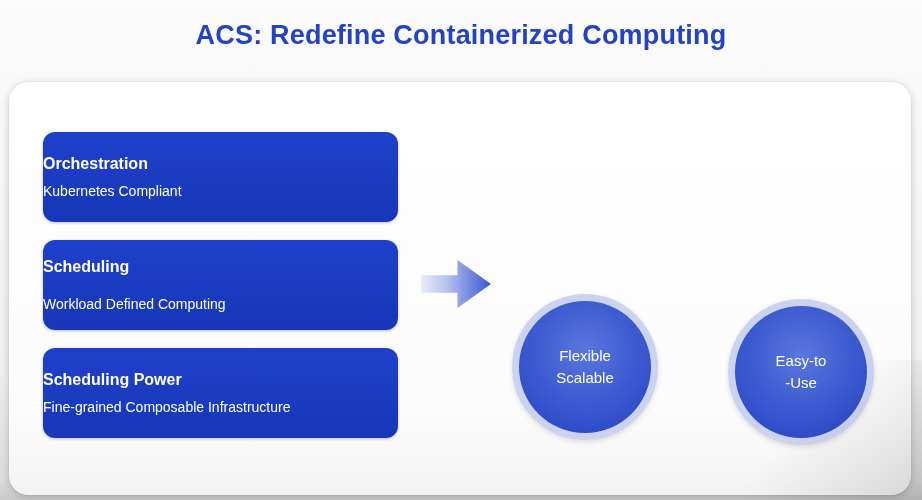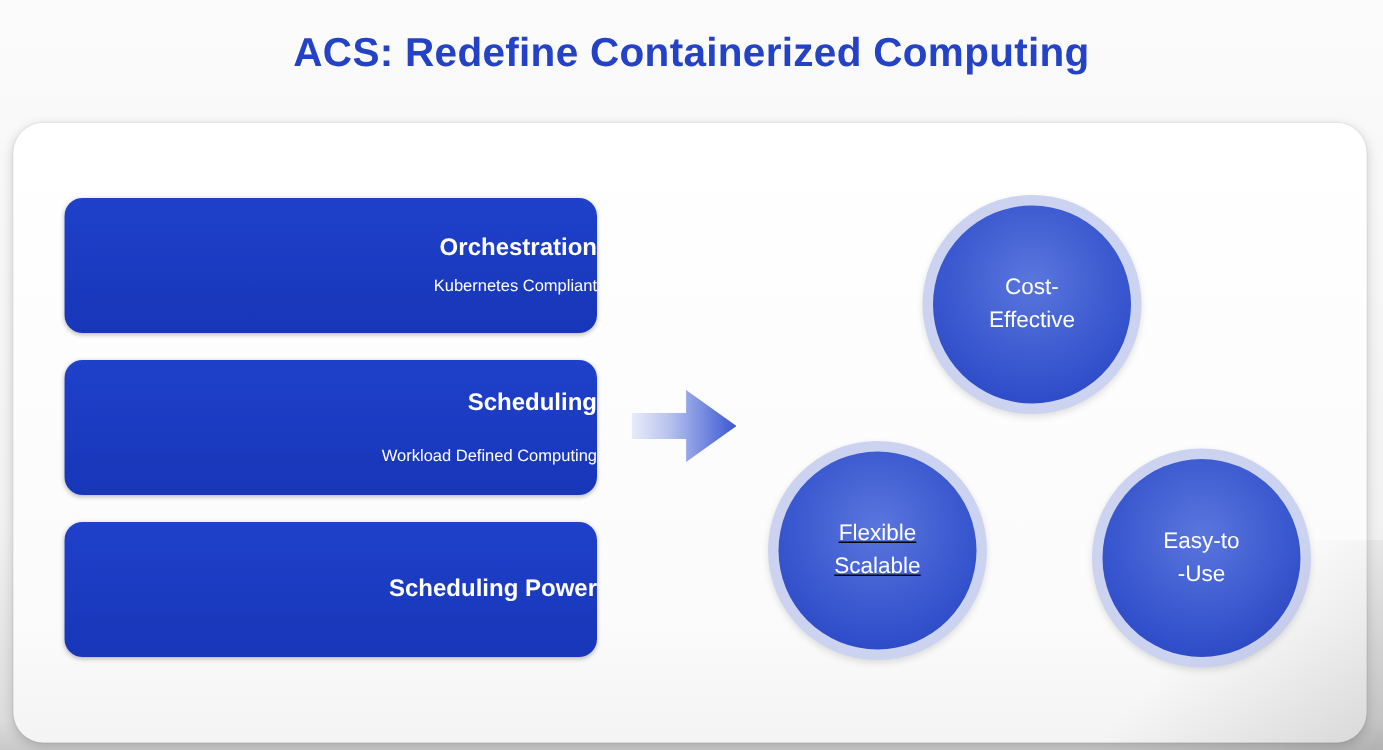--- a/index.html
+++ b/index.html
@@ -53,35 +53,35 @@
   .feature-box {
     position: absolute;
     left: 34px;
     width: 355px;
     height: 90px;
     background: linear-gradient(180deg, #1f40ca 0%, #1736b8 100%);
     border-radius: 12px;
     color: #ffffff;
     display: flex;
     flex-direction: column;
-    align-items: flex-end;
+    align-items: flex-start;
     justify-content: center;
     gap: 10px;
     box-shadow: 0 1px 3px rgba(0,0,0,0.25);
   }
   .feature-box.box-0 { top: 50px; }
   .feature-box.box-1 { top: 158px; gap: 20px; }
   .feature-box.box-2 { top: 266px; }
 
   .feature-title {
     font-size: 16px;
     font-weight: bold;
   }
   .feature-subtitle {
-    font-size: 11px;
+    font-size: 14px;
     font-weight: normal;
   }
 
   
   .arrow {
     position: absolute;
     left: 412px;
     top: 178px;
     width: 70px;
     height: 48px;
@@ -95,21 +95,21 @@
     width: 146px;
     height: 146px;
     border-radius: 50%;
     background: #ccd3f1;
     display: flex;
     align-items: center;
     justify-content: center;
     box-shadow: 0 2px 5px rgba(0,0,0,0.12);
   }
   .circle-outer.circle-0 { left: 606px; top: 48px;  }
-  .circle-outer.circle-1 { left: 503px; top: 212px; text-decoration: underline; }
+  .circle-outer.circle-1 { left: 503px; top: 212px; }
   .circle-outer.circle-2 { left: 719px; top: 217px; }
 
   .circle-inner {
     width: 132px;
     height: 132px;
     border-radius: 50%;
     background: radial-gradient(circle at 50% 38%, #5a76dd 0%, #3a58cf 55%, #2240c0 100%);
     display: flex;
     align-items: center;
     justify-content: center;
@@ -135,30 +135,25 @@
     <div class="feature-subtitle">Kubernetes Compliant</div>
   </div>
 
   <div class="feature-box box-1">
     <div class="feature-title">Scheduling</div>
     <div class="feature-subtitle">Workload Defined Computing</div>
   </div>
 
   <div class="feature-box box-2">
     <div class="feature-title">Scheduling Power</div>
+    <div class="feature-subtitle">Fine-grained Composable Infrastructure</div>
   </div>
 
   <div class="arrow"></div>
 
-  <div class="circle-outer circle-0">
-    <div class="circle-inner">
-      <div class="circle-label">Cost-
-Effective</div>
-    </div>
-  </div>
 
   <div class="circle-outer circle-1">
     <div class="circle-inner">
       <div class="circle-label">Flexible
 Scalable</div>
     </div>
   </div>
 
   <div class="circle-outer circle-2">
     <div class="circle-inner">

